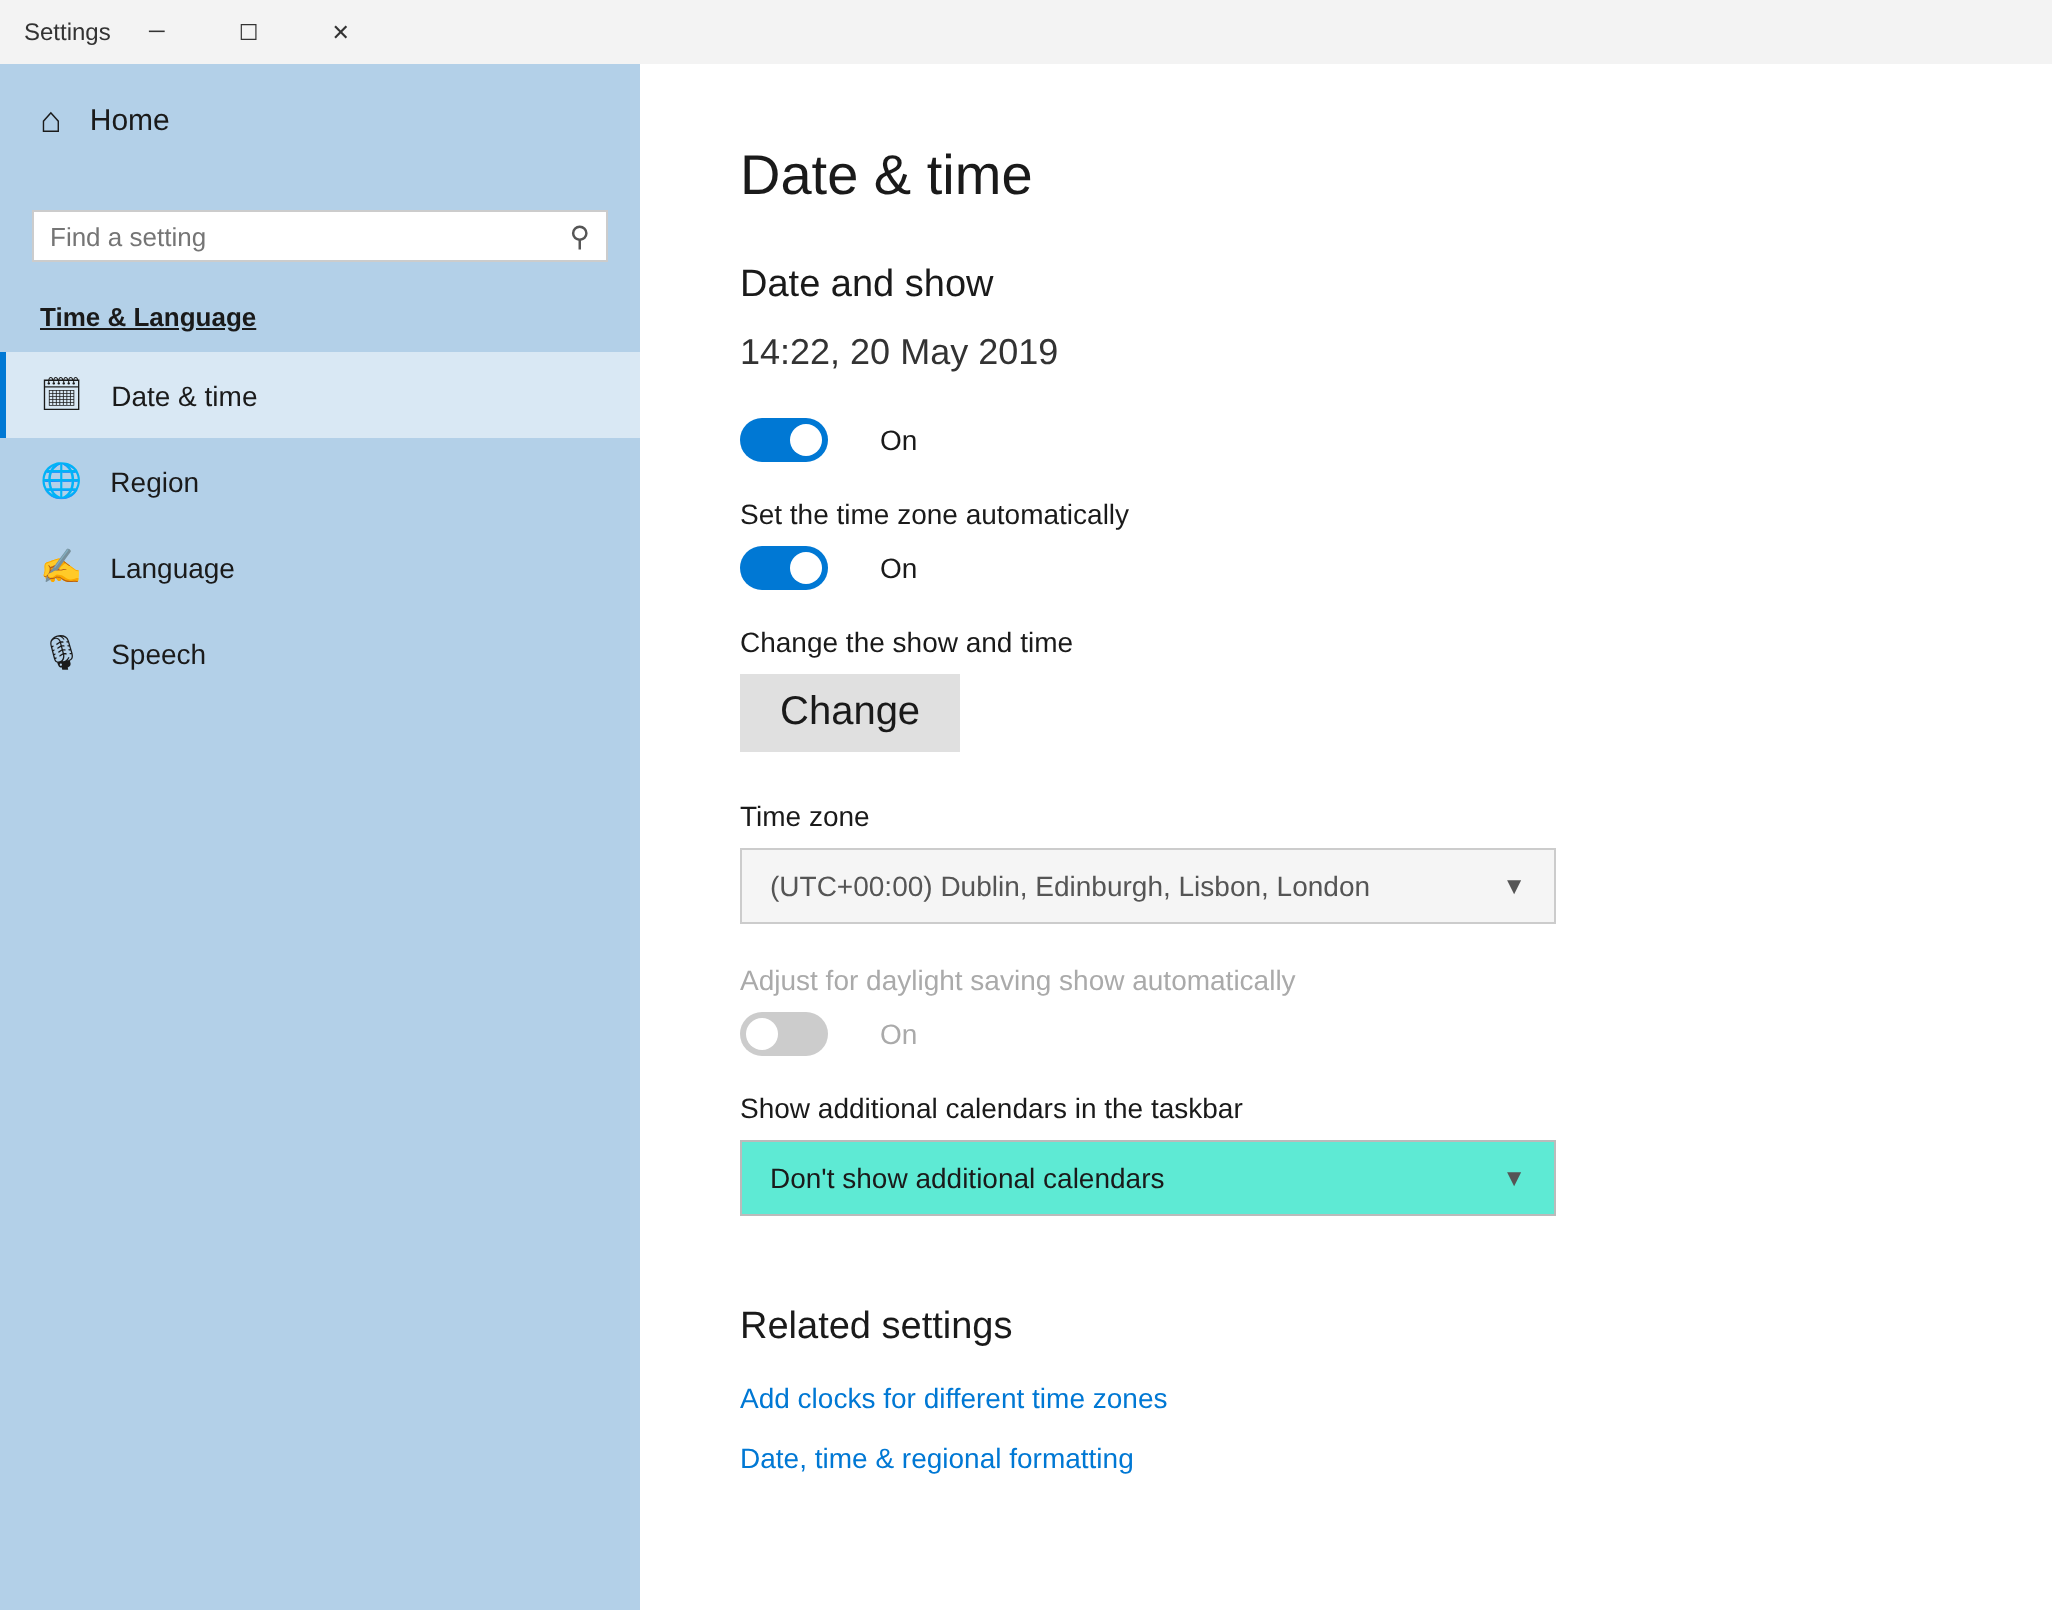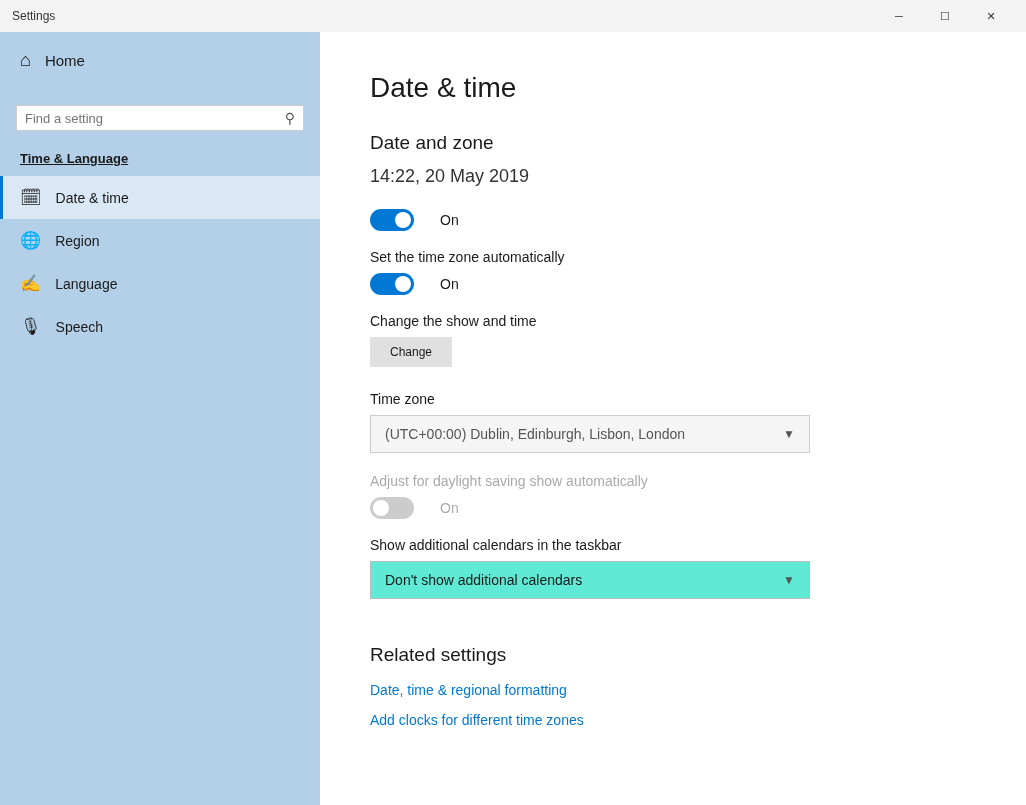--- a/index.html
+++ b/index.html
@@ -13,21 +13,20 @@
       flex-direction: column;
     }
 
     
     .title-bar {
       background: #f3f3f3;
       height: 32px;
       display: flex;
       align-items: center;
       padding: 0 12px;
-      justify-content: space-between;
       flex-shrink: 0;
     }
     .title-bar-title {
       font-size: 12px;
       color: #333;
     }
     .title-bar-controls {
       display: flex;
       gap: 0;
     }
@@ -204,34 +203,34 @@
       font-size: 14px;
       color: #1a1a1a;
     }
     .toggle-label.disabled { color: #aaa; }
 
     
     .change-btn {
       background: #e0e0e0;
       border: none;
       padding: 8px 20px;
-      font-size: 12px;
+      font-size: 20px;
       font-family: 'Segoe UI', Arial, sans-serif;
       cursor: pointer;
       margin-bottom: 24px;
       color: #1a1a1a;
     }
 
     .label-block {
       margin-bottom: 8px;
     }
 
     
     .dropdown {
-      width: 440px;
+      width: 408px;
       border: 1px solid #ccc;
       padding: 10px 14px;
       display: flex;
       align-items: center;
       justify-content: space-between;
       cursor: pointer;
       background: #f5f5f5;
       margin-bottom: 20px;
     }
     .dropdown-text {
@@ -313,21 +312,21 @@
     <div class="sidebar-nav-item">
       <span class="nav-icon">🎙</span>
       <span>Speech</span>
     </div>
   </div>
 
   <div class="main-content">
 
     <h1 class="page-title">Date &amp; time</h1>
 
-    <h2 class="section-title">Date and zone</h2>
+    <h2 class="section-title">Date and show</h2>
 
     <p class="current-time">14:22, 20 May 2019</p>
 
     
     <div class="toggle-row">
       <div class="toggle on">
         <div class="toggle-thumb"></div>
       </div>
       <span class="toggle-label">On</span>
     </div>
@@ -369,17 +368,17 @@
       <div class="dropdown white-bg">
         <span class="dropdown-text">Don't show additional calendars</span>
         <span class="dropdown-arrow">▼</span>
       </div>
     </div>
 
     <div class="divider"></div>
 
     
     <h2 class="related-title">Related settings</h2>
+    <a class="related-link">Add clocks for different time zones</a>
     <a class="related-link">Date, time &amp; regional formatting</a>
-    <a class="related-link">Add clocks for different time zones</a>
 
   </div>
 </div>
 
 </body></html>

